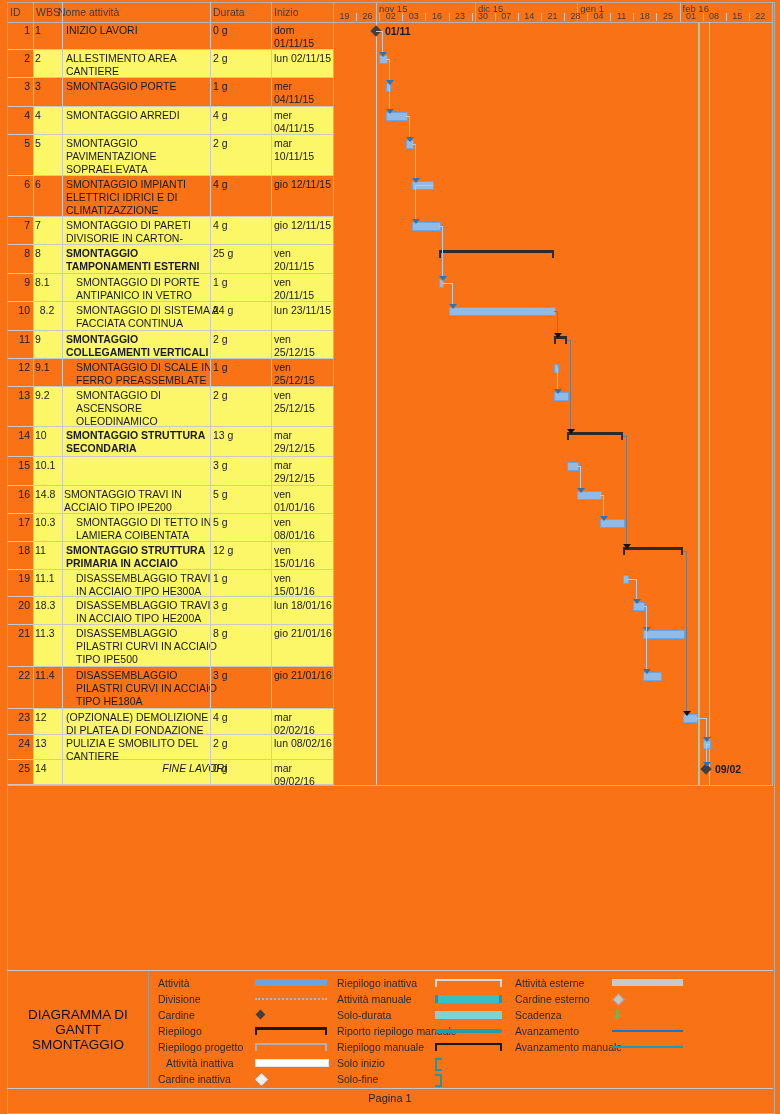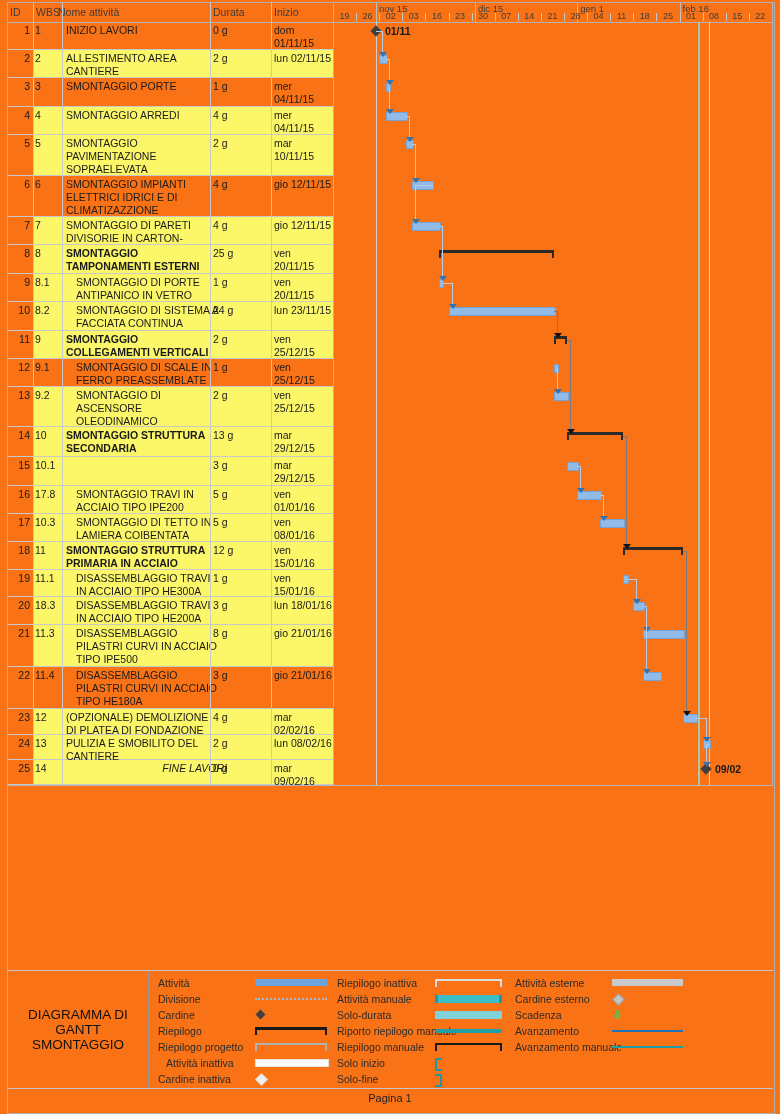--- a/index.html
+++ b/index.html
@@ -115,21 +115,21 @@
         <div class="cell" style="position: absolute; left: 27px; top: 2px; width: 28px; text-align: left; font-weight: normal;">8.1</div>
         <div class="cell" style="position: absolute; left: 56px; top: 2px; width: 147px; text-align: left; font-weight: normal; padding-left: 12px;">SMONTAGGIO DI PORTE ANTIPANICO IN VETRO</div>
         <div class="cell" style="position: absolute; left: 205px; top: 2px; width: 55px; text-align: left; font-weight: normal;">1 g</div>
         <div class="cell pre" style="position: absolute; left: 266px; top: 2px; width: 58px; text-align: left; font-weight: normal;">ven
 20/11/15</div>
       </div>
       <div class="abs" style="position: absolute; left: 8px; top: 302px; width: 325px; height: 29px; overflow: hidden;">
         <div class="abs" style="position: absolute; left: 25px; top: 0px; width: 300px; height: 29px; background: rgb(252, 246, 105);"></div>
         <div class="abs" style="position: absolute; left: 0px; top: 28px; width: 325px; height: 1px; background: rgb(201, 201, 201);"></div>
         <div class="cell" style="position: absolute; left: 0px; top: 2px; width: 22px; text-align: right; font-weight: normal;">10</div>
-        <div class="cell" style="position: absolute; left: 27px; top: 2px; width: 24px; text-align: left; font-weight: normal;">8.2</div>
+        <div class="cell" style="position: absolute; left: 27px; top: 2px; width: 24px; text-align: center; font-weight: normal;">8.2</div>
         <div class="cell" style="position: absolute; left: 56px; top: 2px; width: 147px; text-align: left; font-weight: normal; padding-left: 12px;">SMONTAGGIO DI SISTEMA A FACCIATA CONTINUA</div>
         <div class="cell" style="position: absolute; left: 205px; top: 2px; width: 55px; text-align: left; font-weight: normal;">24 g</div>
         <div class="cell pre" style="position: absolute; left: 266px; top: 2px; width: 58px; text-align: left; font-weight: normal;">lun 23/11/15</div>
       </div>
       <div class="abs" style="position: absolute; left: 8px; top: 331px; width: 325px; height: 28px; overflow: hidden;">
         <div class="abs" style="position: absolute; left: 25px; top: 0px; width: 300px; height: 28px; background: rgb(252, 246, 105);"></div>
         <div class="abs" style="position: absolute; left: 0px; top: 27px; width: 325px; height: 1px; background: rgb(201, 201, 201);"></div>
         <div class="cell" style="position: absolute; left: 0px; top: 2px; width: 22px; text-align: right; font-weight: normal;">11</div>
         <div class="cell" style="position: absolute; left: 27px; top: 2px; width: 28px; text-align: left; font-weight: normal;">9</div>
         <div class="cell" style="position: absolute; left: 56px; top: 2px; width: 147px; text-align: left; font-weight: bold; padding-left: 2px;">SMONTAGGIO COLLEGAMENTI VERTICALI</div>
@@ -172,22 +172,22 @@
         <div class="cell" style="position: absolute; left: 0px; top: 2px; width: 22px; text-align: right; font-weight: normal;">15</div>
         <div class="cell" style="position: absolute; left: 27px; top: 2px; width: 28px; text-align: left; font-weight: normal;">10.1</div>
         <div class="cell" style="position: absolute; left: 205px; top: 2px; width: 55px; text-align: left; font-weight: normal;">3 g</div>
         <div class="cell pre" style="position: absolute; left: 266px; top: 2px; width: 58px; text-align: left; font-weight: normal;">mar
 29/12/15</div>
       </div>
       <div class="abs" style="position: absolute; left: 8px; top: 486px; width: 325px; height: 28px; overflow: hidden;">
         <div class="abs" style="position: absolute; left: 25px; top: 0px; width: 300px; height: 28px; background: rgb(252, 246, 105);"></div>
         <div class="abs" style="position: absolute; left: 0px; top: 27px; width: 325px; height: 1px; background: rgb(201, 201, 201);"></div>
         <div class="cell" style="position: absolute; left: 0px; top: 2px; width: 22px; text-align: right; font-weight: normal;">16</div>
-        <div class="cell" style="position: absolute; left: 27px; top: 2px; width: 28px; text-align: left; font-weight: normal;">17.8</div>
-        <div class="cell" style="position: absolute; left: 56px; top: 2px; width: 147px; text-align: left; font-weight: normal; padding-left: 12px;">SMONTAGGIO TRAVI IN ACCIAIO TIPO IPE200</div>
+        <div class="cell" style="position: absolute; left: 27px; top: 2px; width: 28px; text-align: left; font-weight: normal;">14.8</div>
+        <div class="cell" style="position: absolute; left: 56px; top: 2px; width: 147px; text-align: left; font-weight: normal; padding-left: 0;">SMONTAGGIO TRAVI IN ACCIAIO TIPO IPE200</div>
         <div class="cell" style="position: absolute; left: 205px; top: 2px; width: 55px; text-align: left; font-weight: normal;">5 g</div>
         <div class="cell pre" style="position: absolute; left: 266px; top: 2px; width: 58px; text-align: left; font-weight: normal;">ven
 01/01/16</div>
       </div>
       <div class="abs" style="position: absolute; left: 8px; top: 514px; width: 325px; height: 28px; overflow: hidden;">
         <div class="abs" style="position: absolute; left: 25px; top: 0px; width: 300px; height: 28px; background: rgb(252, 246, 105);"></div>
         <div class="abs" style="position: absolute; left: 0px; top: 27px; width: 325px; height: 1px; background: rgb(201, 201, 201);"></div>
         <div class="cell" style="position: absolute; left: 0px; top: 2px; width: 22px; text-align: right; font-weight: normal;">17</div>
         <div class="cell" style="position: absolute; left: 27px; top: 2px; width: 28px; text-align: left; font-weight: normal;">10.3</div>
         <div class="cell" style="position: absolute; left: 56px; top: 2px; width: 147px; text-align: left; font-weight: normal; padding-left: 12px;">SMONTAGGIO DI TETTO IN LAMIERA COIBENTATA</div>

